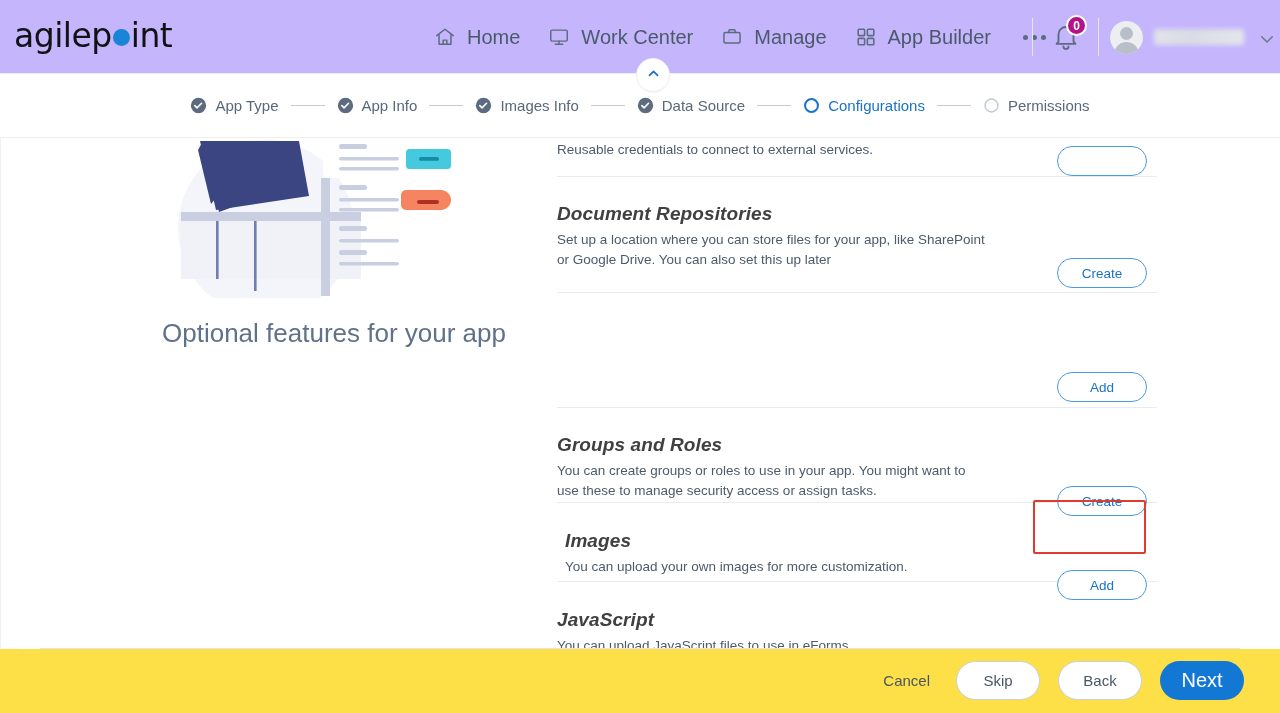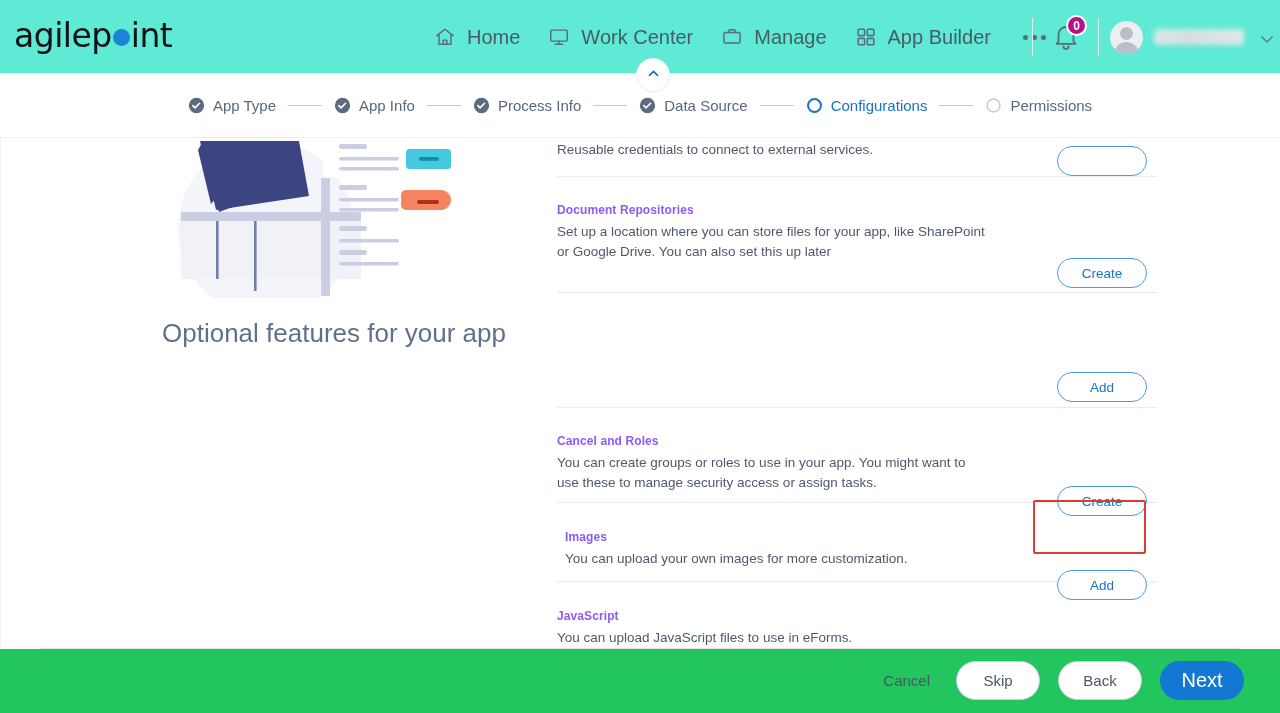--- a/index.html
+++ b/index.html
@@ -7,21 +7,21 @@
     width: 1280px; height: 713px;
     font-family: "Liberation Sans", sans-serif;
     background: #ffffff;
     overflow: hidden;
   }
   #app { position: relative; width: 1280px; height: 713px; background:#fff; }
 
   
   .topnav {
     position: absolute; left:0; top:0; width:1280px; height:74px;
-    background:#5eead4; display:flex; align-items:center;
+    background:#c4b5fd; display:flex; align-items:center;
     border-bottom: 1px solid #eceef1;
   }
   .logo { position:absolute; left:14px; top:19px; display:flex; align-items:center; }
   .logo-text { font-size:33px; letter-spacing:-0.5px; color:#111214; font-weight:400; line-height:1; font-family:"DejaVu Sans", sans-serif; }
   .logo-dot { width:17px; height:17px; border-radius:50%; background:#1a84d6; display:inline-block; margin:0 1px; position:relative; top:2px;}
 
   .navitems { position:absolute; left:432px; top:0; height:74px; display:flex; align-items:center; gap:26px; }
   .navitem { display:flex; align-items:center; gap:9px; cursor:pointer; color:#4b5a6b; font-size:20px; }
   .navitem .ico { display:flex; align-items:center; justify-content:center; width:26px; height:26px; color:#5c6b7e;}
   .dots { display:flex; gap:4px; align-items:center; cursor:pointer; margin-left:6px;}
@@ -80,39 +80,39 @@
   .hero-title {
     position:absolute; left:100px; top:178px; width:430px; text-align:center;
     font-size:26px; line-height:35px; color:#60718a; font-weight:400;
   }
 
   .rightpanel { position:absolute; left:556px; top:0; width:600px; height:510px; }
 
   .row { position:relative; padding: 0; }
   .row-inner { display:flex; align-items:center; }
   .row-text { width:430px; }
-  .row-title { font-size:12px; color:#8b5cf6; font-weight:700; margin-bottom:5px; letter-spacing:.1px;}
+  .row-title { font-size:19px; color:#404040; font-weight:700; margin-bottom:5px; letter-spacing:.1px;font-style:italic;}
   .row-desc { font-size:13.5px; line-height:20px; color:#4d5a6b; }
   .row-action { position:absolute; right:10px;margin-top:32px; }
   .pillbtn {
     min-width:90px; height:30px; border-radius:16px; border:1.3px solid #4a9ae0;
     background:#fff; color:#1a73c7; font-size:13.5px; cursor:pointer;
     display:flex; align-items:center; justify-content:center;
     font-family:"Liberation Sans", sans-serif;
   }
   .sep { height:1px; background:#e9ebee; margin:0; }
 
   .highlight-box {
     position:absolute; border:2.5px solid #e03b30; border-radius:2px;
     pointer-events:none;
   }
 
   
   .footer-sep { position:absolute; left:40px; top:648px; width:1200px; height:1px; background:#e3e5e9;}
-  .footer { position:absolute; left:0; top:649px; width:1280px; height:64px; background:#22c55e;}
+  .footer { position:absolute; left:0; top:649px; width:1280px; height:64px; background:#fde047;}
   .footer-btns { position:absolute; right:36px; top:12px; display:flex; align-items:center; gap:18px; }
   .btn-link { color:#4a5663; font-size:15px; background:none; border:none; cursor:pointer; padding:6px 8px; font-family:"Liberation Sans", sans-serif;}
   .btn-outline {
     min-width:84px; height:39px; border-radius:20px; border:1px solid #c9cfd6;
     background:#fff; color:#4a5663; font-size:15px; cursor:pointer;
     font-family:"Liberation Sans", sans-serif;
   }
   .btn-primary {
     min-width:84px; height:39px; border-radius:20px; border:none;
     background:#1378d4; color:#fff; font-size:20px; cursor:pointer;
@@ -236,21 +236,21 @@
       </div>
       <div class="connector"></div>
 
       <div class="step">
         <span class="step-ico">
           <svg width="17" height="17" viewBox="0 0 20 20">
               <circle cx="10" cy="10" r="9" fill="#5c6b7e"></circle>
               <path d="M5.7 10.2l2.6 2.6 5.3-5.4" fill="none" stroke="#fff" stroke-width="1.9" stroke-linecap="round" stroke-linejoin="round"></path>
             </svg>
         </span>
-        <span class="step-label">Process Info</span>
+        <span class="step-label">Images Info</span>
       </div>
       <div class="connector"></div>
 
       <div class="step">
         <span class="step-ico">
           <svg width="17" height="17" viewBox="0 0 20 20">
               <circle cx="10" cy="10" r="9" fill="#5c6b7e"></circle>
               <path d="M5.7 10.2l2.6 2.6 5.3-5.4" fill="none" stroke="#fff" stroke-width="1.9" stroke-linecap="round" stroke-linejoin="round"></path>
             </svg>
         </span>
@@ -372,21 +372,21 @@
       <div class="row" style="height:114px;">
         <div class="row-action" style="top:47px;">
           <div class="pillbtn">Add</div>
         </div>
       </div>
       <div class="sep"></div>
 
       <div class="row" style="height:94px;">
         <div class="row-inner" style="padding-top:26px;">
           <div class="row-text">
-            <div class="row-title">Cancel and Roles</div>
+            <div class="row-title">Groups and Roles</div>
             <div class="row-desc">You can create groups or roles to use in your app. You might want to use these to manage security access or assign tasks.</div>
           </div>
         </div>
         <div class="row-action" style="top:46px;">
           <div class="pillbtn">Create</div>
         </div>
       </div>
       <div class="sep"></div>
 
       <div class="row" style="height:78px;">

